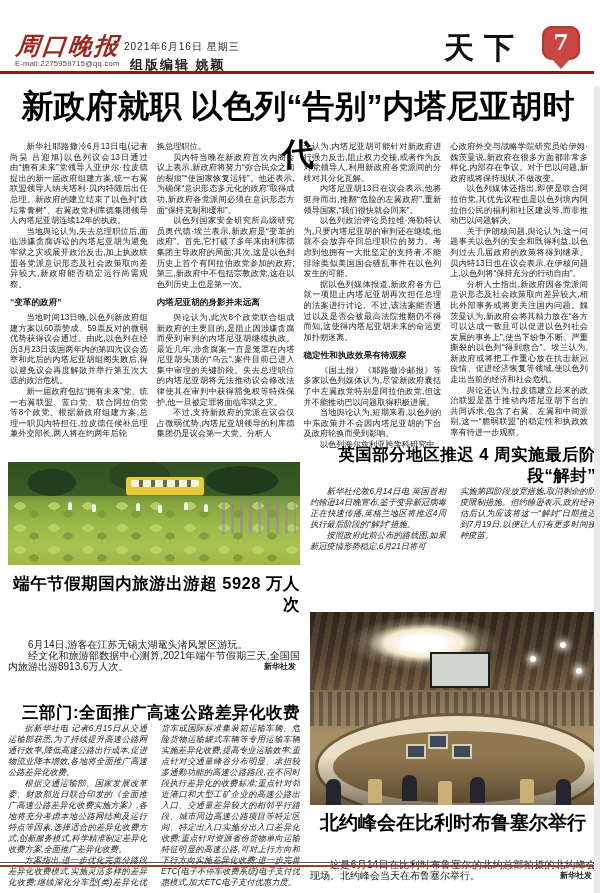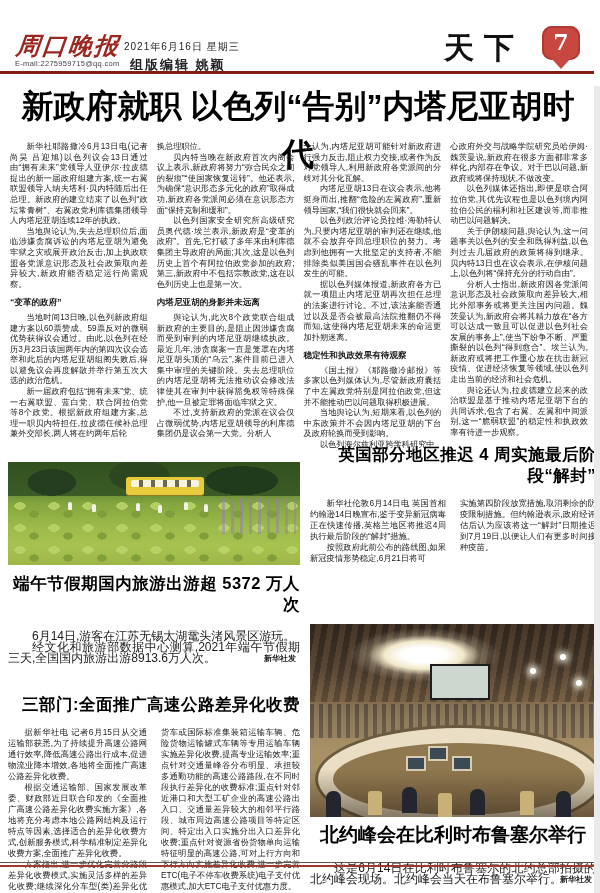--- a/index.html
+++ b/index.html
@@ -24,23 +24,23 @@
   
   .lead-headline{position:absolute;left:6px;top:82px;width:584px;margin:0;text-align:center;
        font-size:32px;line-height:48px;font-weight:900;color:#000;letter-spacing:0px;}
   .lead-cols{position:absolute;left:10px;top:142px;width:578px;height:316px;display:flex;gap:9px;overflow:hidden;}
   .lead-cols .col{flex:1;font-size:8.2px;line-height:10.6px;text-align:justify;}
   p.para{margin:0;text-indent:2em;}
   p.para.cont{text-indent:0;}
   p.subhead{margin:7px 0 5px;font-weight:bold;text-indent:0;font-size:8.6px;}
   
   .sub-headline{margin:0;text-align:right;font-weight:900;color:#000;font-size:16.5px;line-height:21px;letter-spacing:.5px;}
-  .two-cols{display:flex;gap:14px;margin-top:12px;overflow:hidden;}
+  .two-cols{display:flex;gap:14px;margin-top:0;overflow:hidden;font-style:italic;}
   .two-cols > div{flex:1;font-size:8.3px;line-height:11px;text-align:justify;}
-  .caption{margin-top:16px;font-size:12px;line-height:11px;text-align:justify;}
+  .caption{margin-top:24px;font-size:10px;line-height:11px;text-align:justify;}
   .caption p.para{margin:0;}
   .credit{text-align:right;font-size:8px;font-weight:bold;margin-top:-11px;padding-right:4px;}
   
   .left-region{position:absolute;left:8px;top:462px;width:292px;}
   .photo{position:relative;overflow:hidden;}
   .lotus{width:292px;height:103px;background:
       linear-gradient(180deg,#2f4a26 0%,#44632c 12%,#5d7f33 24%,#83a53e 40%,#9cba4a 62%,#a8c24f 82%,#9eb648 100%);}
   .lotus .trees{position:absolute;left:0;right:0;top:0;height:34px;background:
       radial-gradient(40px 22px at 15% 60%,#243d1e 0 60%,transparent 61%),
       radial-gradient(50px 26px at 45% 40%,#2c471f 0 60%,transparent 61%),
@@ -145,21 +145,21 @@
         </div>
       <div class="leaves"></div>
       <div class="lavender"></div>
       <span class="person" style="left:60px;top:40px;"></span>
       <span class="person" style="left:84px;top:42px;"></span>
       <span class="person" style="left:128px;top:41px;"></span>
       <span class="person" style="left:150px;top:43px;"></span>
       <span class="person" style="left:176px;top:40px;"></span>
       <span class="person" style="left:196px;top:42px;"></span>
     </div>
-    <h2 class="sub-headline" style="margin-top:8px;">端午节假期国内旅游出游超 5372 万人次</h2>
+    <h2 class="sub-headline" style="margin-top:8px;">端午节假期国内旅游出游超 5928 万人次</h2>
     <div class="caption">
         <p class="para">6月14日,游客在江苏无锡太湖鼋头渚风景区游玩。</p>
         <p class="para">经文化和旅游部数据中心测算,2021年端午节假期三天,全国国内旅游出游8913.6万人次。</p>
       </div>
     <div class="credit">新华社发</div>
 
     <div class="toll-block">
       <h2 class="sub-headline">三部门:全面推广高速公路差异化收费</h2>
       <div class="two-cols toll-cols">
         <div>

